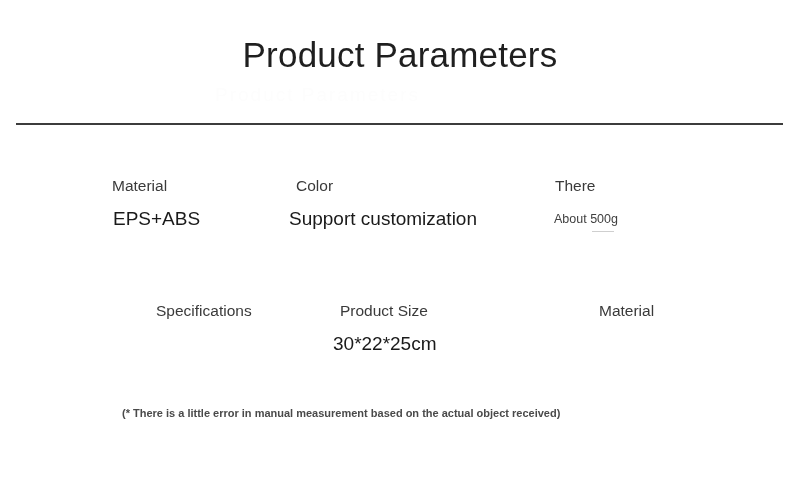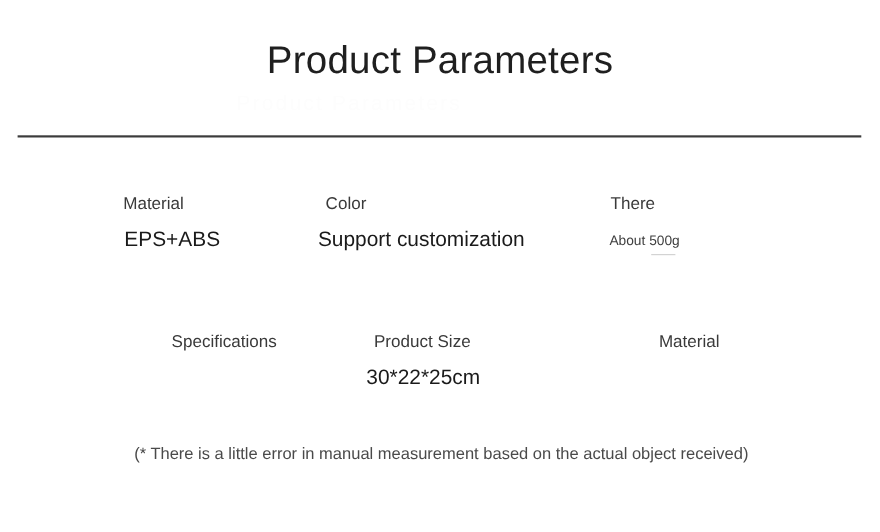--- a/index.html
+++ b/index.html
@@ -123,22 +123,22 @@
     width: 22px;
     height: 1px;
     background: #cfcfcf;
   }
 
   
   .footnote {
     position: absolute;
     left: 122px;
     top: 405px;
-    font-size: 15px;
-    font-weight: 400;
+    font-size: 11px;
+    font-weight: 700;
     color: #4a4a4a;
     line-height: 16px;
     white-space: nowrap;
   }
 </style>
 </head>
 <body>
 
 <div class="page">
 

